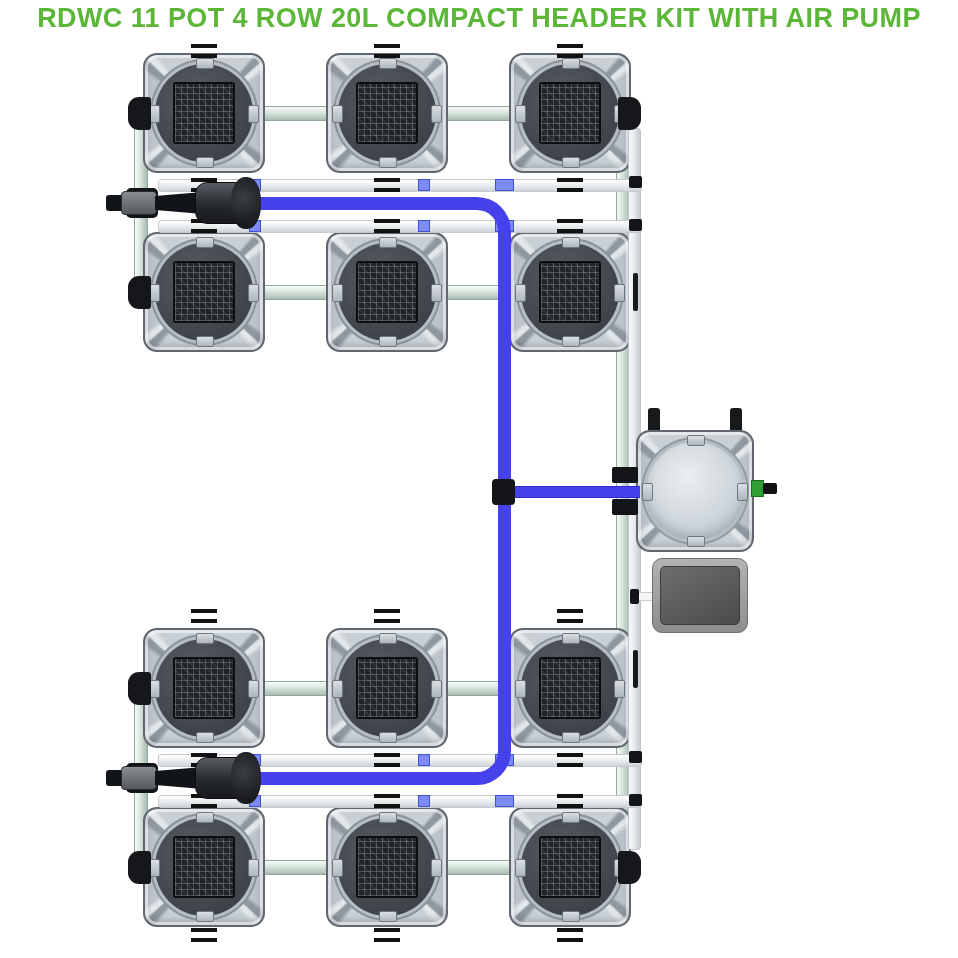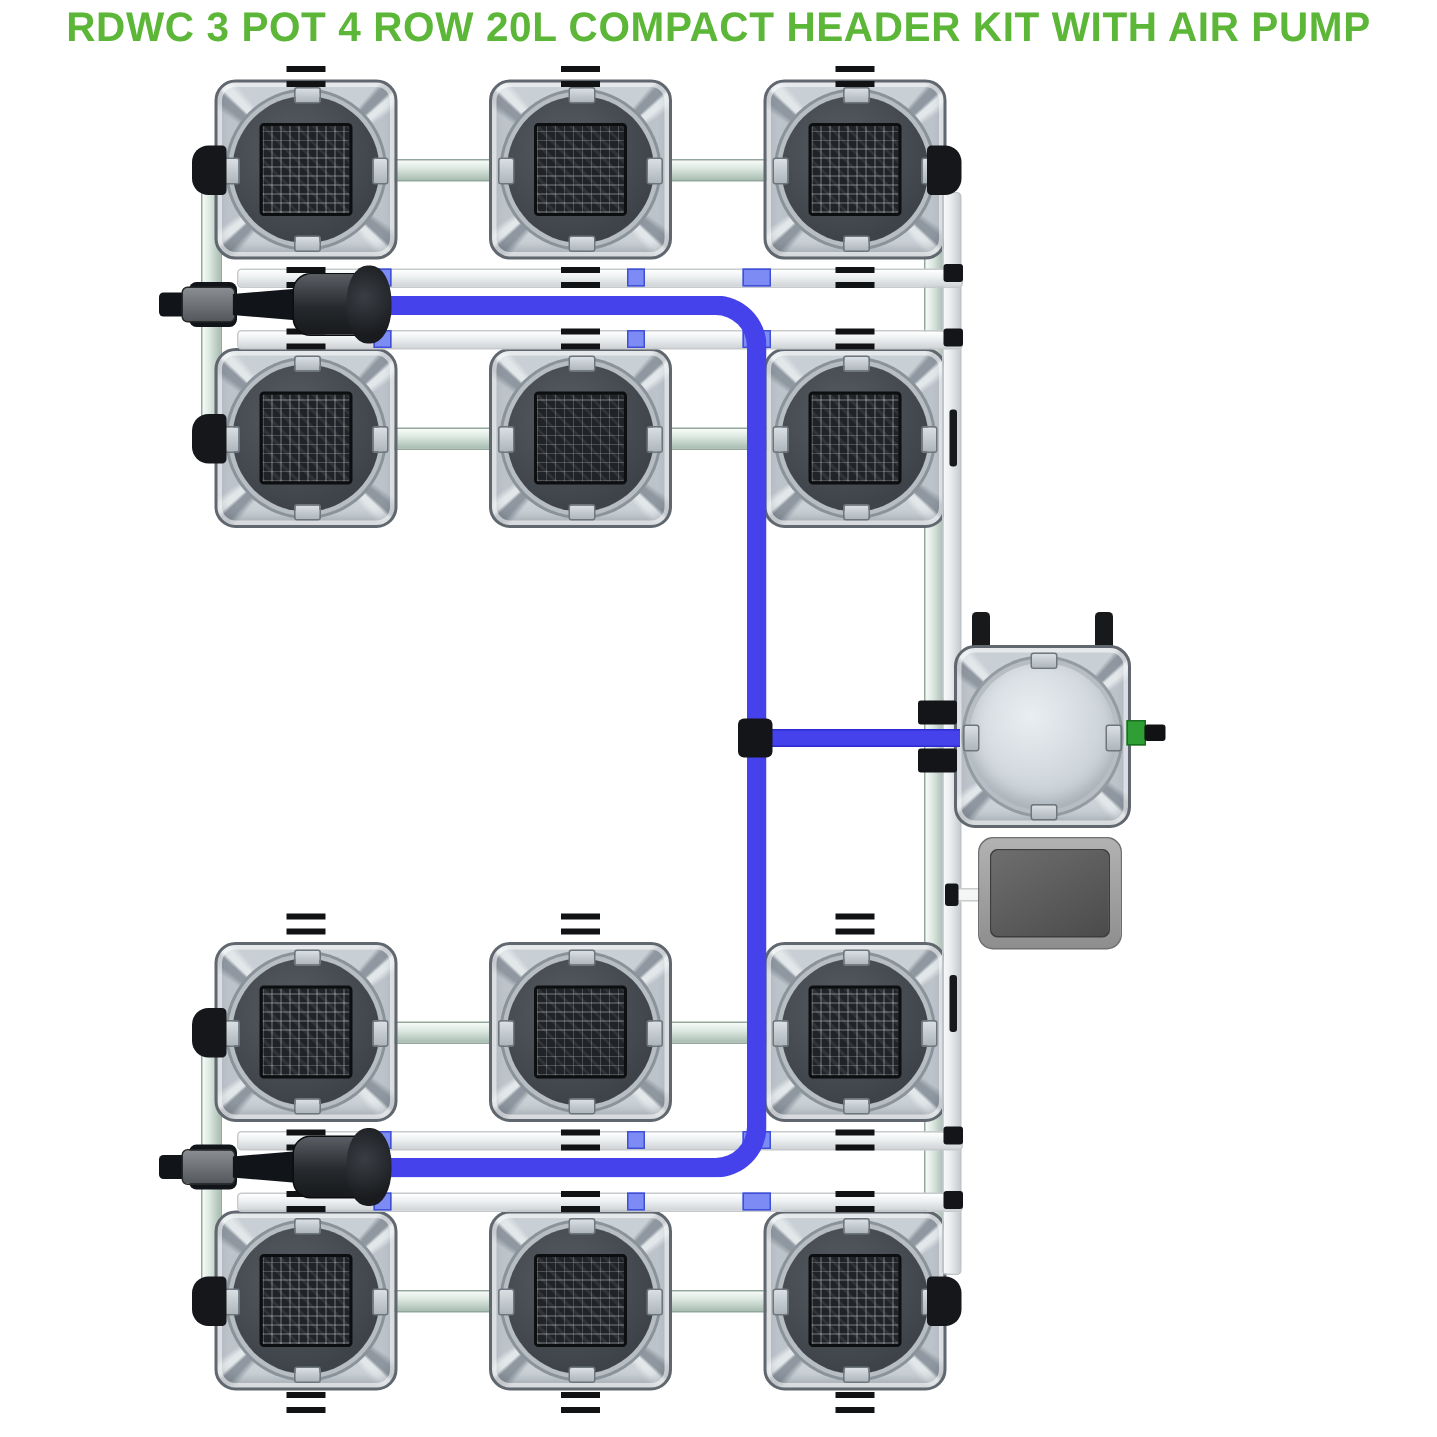--- a/index.html
+++ b/index.html
@@ -111,21 +111,21 @@
     position:absolute;left:7px;top:7px;right:7px;bottom:7px;
     background:linear-gradient(150deg,#6e6e6e,#4b4b4b);
     border:1px solid #3d3d3d;border-radius:5px;
   }
   .air-tube{height:9px;background:#f4f5f5;border:1px solid #c9cccd;z-index:3;}
 </style>
 </head>
 <body>
 
 <div id="stage">
-  <div id="title">RDWC 3 POT 4 ROW 20L COMPACT HEADER KIT WITH AIR PUMP</div>
+  <div id="title">RDWC 11 POT 4 ROW 20L COMPACT HEADER KIT WITH AIR PUMP</div>
   <div id="parts">
       <div class="abs pipe-green-h" style="left: 261px; top: 106px; width: 70px; height: 15px;"></div>
       <div class="abs pipe-green-h" style="left: 443px; top: 106px; width: 70px; height: 15px;"></div>
       <div class="abs pipe-green-h" style="left: 261px; top: 285px; width: 70px; height: 15px;"></div>
       <div class="abs pipe-green-h" style="left: 443px; top: 285px; width: 70px; height: 15px;"></div>
       <div class="abs pipe-green-h" style="left: 261px; top: 681px; width: 70px; height: 15px;"></div>
       <div class="abs pipe-green-h" style="left: 443px; top: 681px; width: 70px; height: 15px;"></div>
       <div class="abs pipe-green-h" style="left: 261px; top: 860px; width: 70px; height: 15px;"></div>
       <div class="abs pipe-green-h" style="left: 443px; top: 860px; width: 70px; height: 15px;"></div>
       <div class="abs pipe-green-v" style="left: 134px; top: 110px; width: 14px; height: 185px;"></div>

